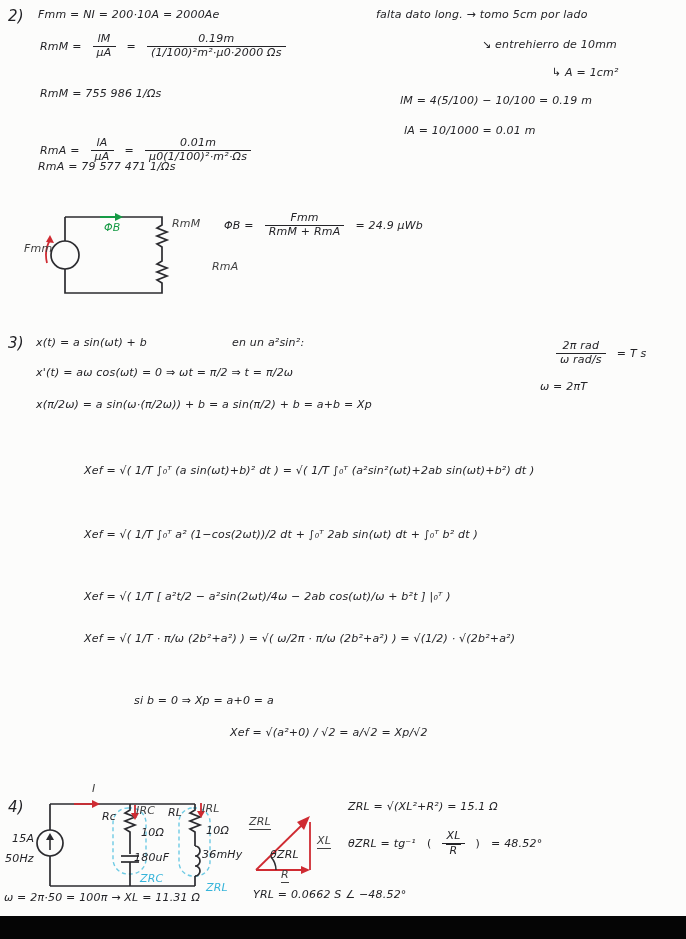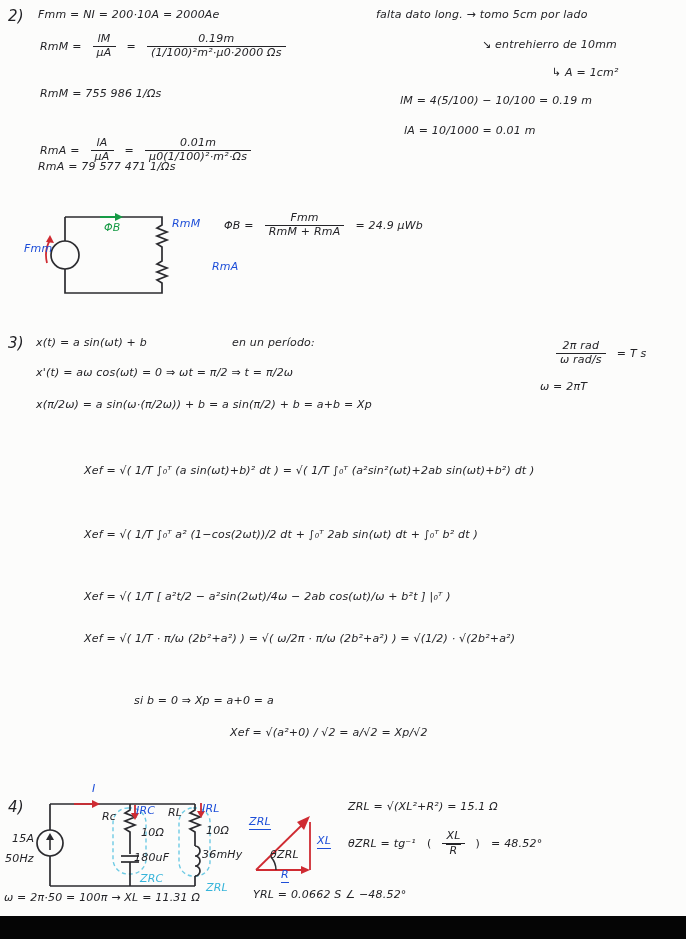--- a/index.html
+++ b/index.html
@@ -8,21 +8,21 @@
     background:#fcfcfb;
     font-family:"DejaVu Sans",sans-serif;
   }
   .hw{
     position:absolute;white-space:nowrap;
     font-style:italic;font-size:11px;line-height:1.2;
     color:#232327;letter-spacing:.2px;
   }
   .lg{font-size:15px;}
   .sm{font-size:11px;}
-  .red{color:#1d4ed8;}
+  .red{color:#404040;}
   .green{color:#169a45;}
   .blue{color:#36b4da;}
   .row{display:flex;align-items:center;gap:11px;}
   .frac{display:inline-flex;flex-direction:column;align-items:center;line-height:1.15;}
   .frac .den{border-top:1.4px solid currentColor;padding:0 4px;}
   .frac .num{padding:0 4px;}
   .ul{border-bottom:1.3px solid currentColor;padding-bottom:1px;}
   svg{position:absolute;overflow:visible;}
   .bar{position:absolute;left:0;width:686px;background:#050505;}
 </style>
@@ -102,21 +102,21 @@
     <span>ΦB =</span>
     <span class="frac">
       <span class="num">Fmm</span>
       <span class="den">RmM + RmA</span>
     </span>
     <span>= 24.9 μWb</span>
   </div>
 
   <div class="hw lg" style="left:8px;top:334px;">3)</div>
   <div class="hw" style="left:36px;top:336px;">x(t) = a sin(ωt) + b</div>
-  <div class="hw" style="left:232px;top:336px;">en un período:</div>
+  <div class="hw" style="left:232px;top:336px;">en un a²sin²:</div>
   <div class="hw" style="left:36px;top:366px;">x'(t) = aω cos(ωt) = 0 ⇒ ωt = π/2 ⇒ t = π/2ω</div>
   <div class="hw" style="left:36px;top:398px;">x(π/2ω) = a sin(ω·(π/2ω)) + b = a sin(π/2) + b = a+b = Xp</div>
 
   <div class="hw row" style="left:524px;top:340px;margin-left:32px;">
     <span class="frac">
       <span class="num">2π rad</span>
       <span class="den">ω rad/s</span>
     </span>
     <span>= T s</span>
   </div>

